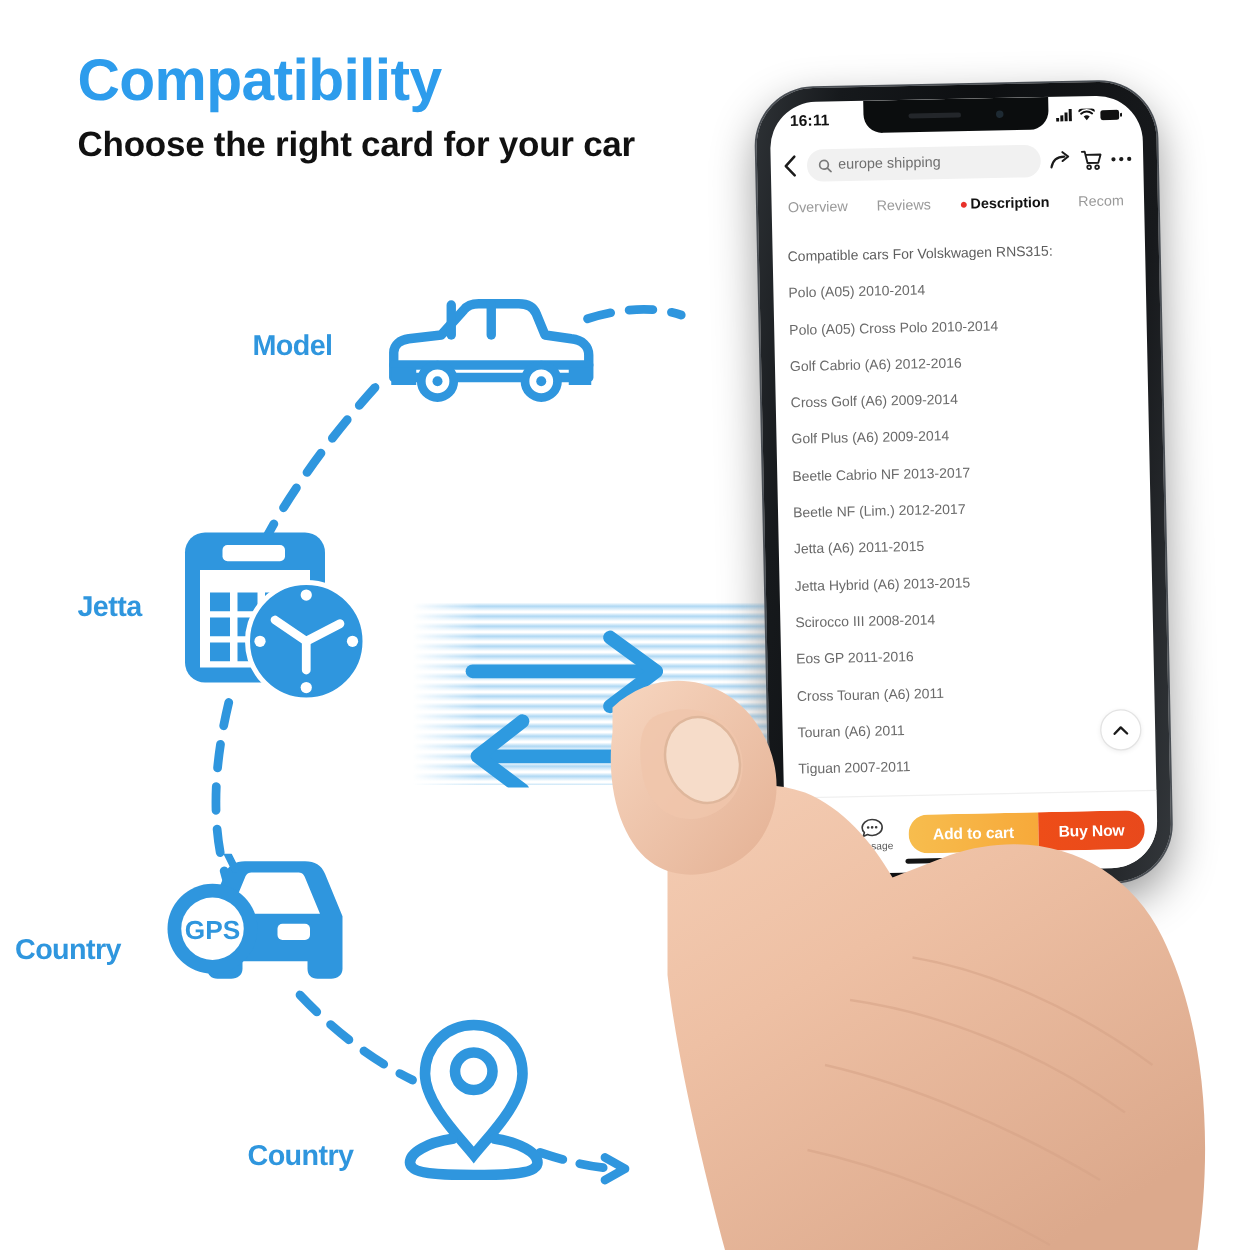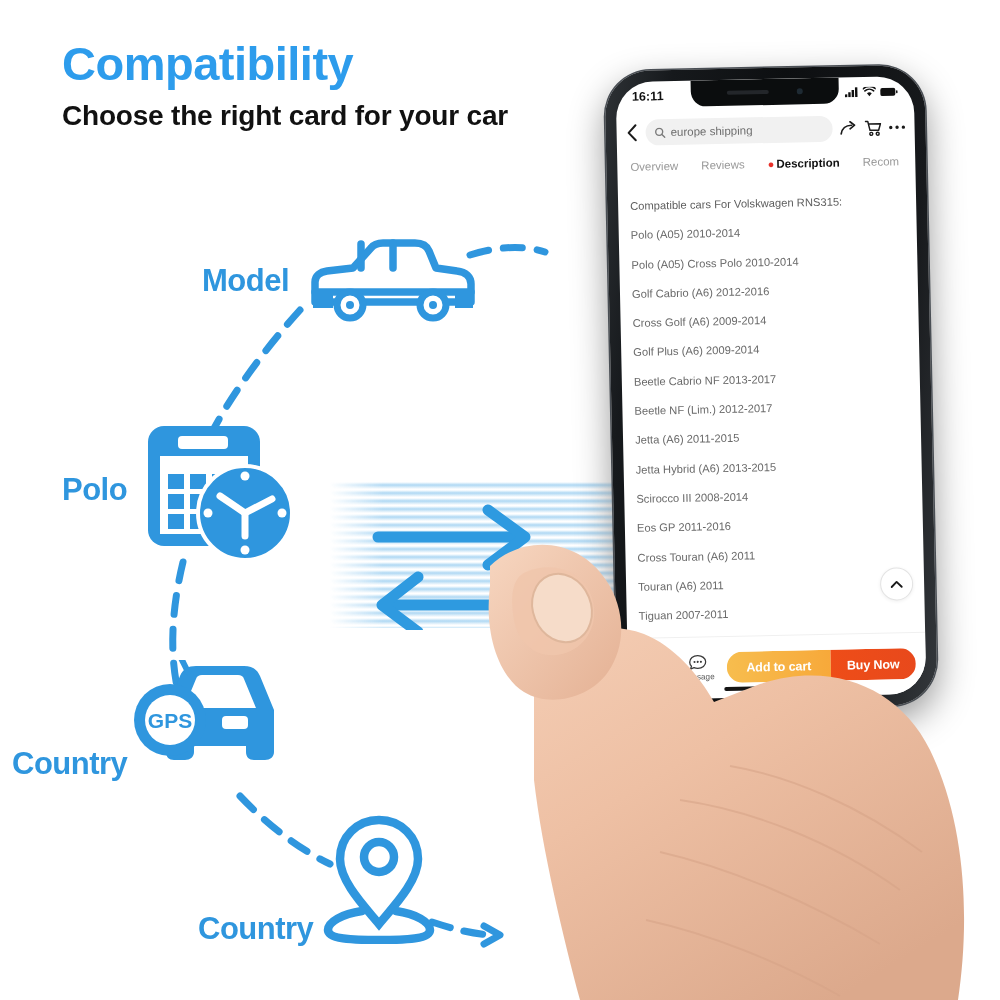--- a/index.html
+++ b/index.html
@@ -20,32 +20,32 @@
   }
   #subtitle {
     position: absolute; left: 62px; top: 100px;
     font-size: 28px; font-weight: bold; color: #111111;
     letter-spacing: -0.2px;
   }
 
   
   .node-label {
     position: absolute; color: #2f96de; font-weight: bold;
-    font-size: 31px; letter-spacing: -0.5px; white-space: nowrap;
+    font-size: 23px; letter-spacing: -0.5px; white-space: nowrap;
   }
   #label-model   { left: 202px; top: 263px; }
   #label-year    { left: 62px;  top: 472px; }
   #label-system  { left: 12px;  top: 746px; }
   #label-country { left: 198px; top: 875px; margin-top: 36px; }
 
   
   .icon-box { position: absolute; }
   #icon-model   { left: 305px; top: 232px; width: 180px; height: 100px; }
   #icon-year    { left: 146px; top: 424px; width: 148px; height: 142px; }
-  #icon-system  { left: 128px; top: 660px; width: 166px; height: 126px; }
+  #icon-system  { left: 128px; top: 683px; width: 166px; height: 126px; }
   #icon-country { left: 318px; top: 810px; width: 122px; height: 134px; }
 
   
   #arc-svg { position: absolute; left: 0; top: 0; width: 1000px; height: 1000px; pointer-events: none; }
 
   
   #stripes {
     position: absolute; left: 330px; top: 482px; width: 330px; height: 146px;
     background: repeating-linear-gradient(
       to bottom,
@@ -177,21 +177,21 @@
   <svg id="arc-svg" viewBox="0 0 1000 1000">
     <path d="M470,255 C505,244 530,247 545,252" fill="none" stroke="#2f96de" stroke-width="7" stroke-linecap="round" stroke-dasharray="19 15"></path>
     <path d="M300,310 C262,352 228,400 210,436" fill="none" stroke="#2f96de" stroke-width="7" stroke-linecap="round" stroke-dasharray="19 15"></path>
     <path d="M183,562 C169,620 170,668 182,706" fill="none" stroke="#2f96de" stroke-width="7" stroke-linecap="round" stroke-dasharray="19 15"></path>
     <path d="M240,796 C272,830 305,852 330,864" fill="none" stroke="#2f96de" stroke-width="7" stroke-linecap="round" stroke-dasharray="19 15"></path>
     <path d="M432,922 C462,932 482,935 497,935" fill="none" stroke="#2f96de" stroke-width="7" stroke-linecap="round" stroke-dasharray="19 14"></path>
     <path d="M484,926 l16,9 -16,9" fill="none" stroke="#2f96de" stroke-width="7" stroke-linecap="round" stroke-linejoin="round"></path>
   </svg>
 
   <div class="node-label" id="label-model">Model</div>
-  <div class="node-label" id="label-year">Polo</div>
+  <div class="node-label" id="label-year">Jetta</div>
   <div class="node-label" id="label-system">Country</div>
   <div class="node-label" id="label-country">Country</div>
 
   <div class="icon-box" id="icon-model">
     <svg viewBox="0 0 180 100" width="180" height="100">
       <g fill="none" stroke="#2f96de" stroke-width="7.5" stroke-linejoin="round" stroke-linecap="round">
         <path d="M10,70 L10,50 C10,44 15,40 22,39 L48,36 L66,16 C69,12 73,11 78,11 L110,11 C117,11 122,14 124,19 L131,36 L152,39 C161,40 166,45 166,52 L166,70 Z"></path>
         <path d="M56,36 L56,12"></path>
         <path d="M88,11 L88,36"></path>
         <path d="M10,60 L166,60"></path>

